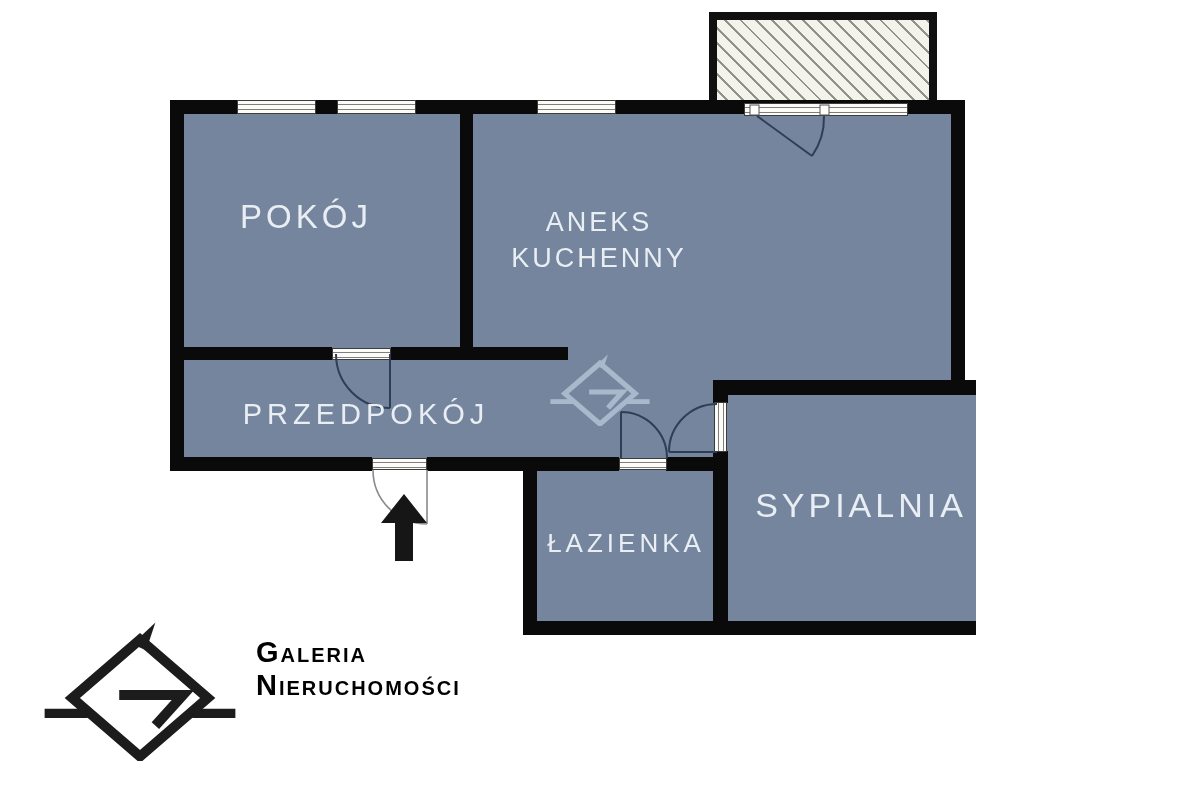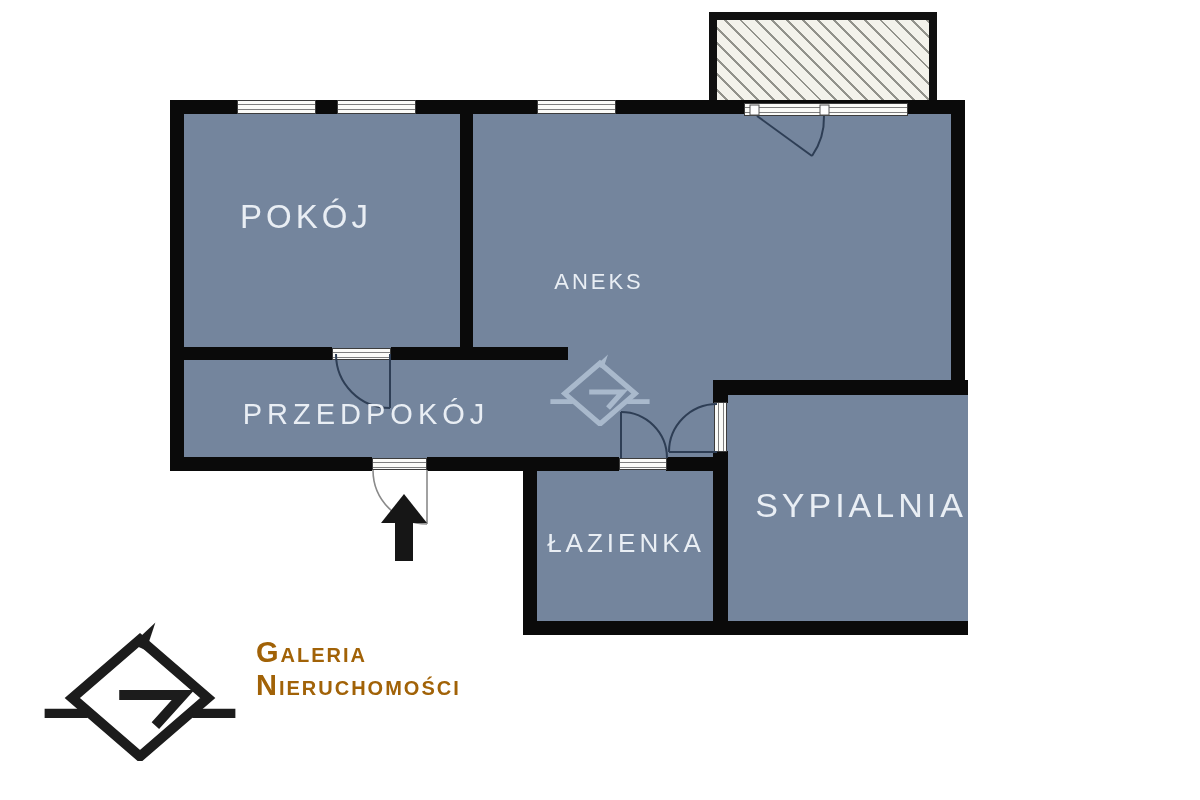--- a/index.html
+++ b/index.html
@@ -1,18 +1,19 @@
 <!DOCTYPE html>
 <html><head>
 <meta charset="utf-8">
 <style>
   html,body{margin:0;padding:0;background:#ffffff;}
   .stage{
     position:relative;width:968px;height:800px;background:#ffffff;overflow:hidden;
     font-family:"Liberation Sans", sans-serif;
+    padding-left:8px;
   }
   
   .floor{position:absolute;background:#74859D;z-index:1;}
   
   .wall{position:absolute;background:#0A0A0A;z-index:3;}
   
   .win{position:absolute;background:#FBFBF8;border:1px solid #3C3C3C;box-sizing:border-box;z-index:4;}
   .win.h{background-image:linear-gradient(#7E7E7E,#7E7E7E),linear-gradient(#7E7E7E,#7E7E7E);
          background-size:100% 1px,100% 1px;background-position:0 3px,0 8px;background-repeat:no-repeat;}
   .win.v{background-image:linear-gradient(#7E7E7E,#7E7E7E),linear-gradient(#7E7E7E,#7E7E7E);
@@ -30,21 +31,21 @@
   }
   .svg-overlay{position:absolute;left:0;top:0;z-index:5;pointer-events:none;}
   .watermark{position:absolute;left:548px;top:352px;width:104px;z-index:2;color:#A9B9CC;}
   
   .arrow{position:absolute;left:381px;top:494px;width:46px;z-index:6;}
   .arrow .head{width:0;height:0;border-left:23px solid transparent;border-right:23px solid transparent;border-bottom:29px solid #161616;}
   .arrow .shaft{width:18px;height:38px;background:#161616;margin:0 auto;}
   
   .brand-logo{position:absolute;left:40px;top:618px;width:200px;z-index:6;color:#1C1C1C;}
   .brand-text{
-    position:absolute;left:256px;top:636px;z-index:6;color:#a16207;
+    position:absolute;left:256px;top:636px;z-index:6;color:#000000;
     font-size:29px;font-weight:700;font-variant:small-caps;letter-spacing:2px;line-height:33px;
   }
   .brand-text div{white-space:nowrap;}
 </style>
 </head>
 <body>
 
 <div class="stage">
 
   <svg width="0" height="0" style="position:absolute">
@@ -115,22 +116,23 @@
       <path d="M427 470 L427 524"></path>
     </g>
     <g fill="#FFFFFF" stroke="#555555" stroke-width="1">
       <rect x="750" y="105" width="9" height="10"></rect>
       <rect x="820" y="105" width="9" height="10"></rect>
     </g>
   </svg>
 
   <div class="room-label" style="left:306px;top:217px;font-size:33px;">POKÓJ</div>
 
-  <div class="room-label" style="left:599px;top:240px;font-size:22px;text-align:center;line-height:36px;letter-spacing:3px;margin-top:42px;">
+  <div class="room-label" style="left:599px;top:240px;font-size:27px;text-align:center;line-height:36px;letter-spacing:3px;">
     <div>ANEKS</div>
+    <div>KUCHENNY</div>
   </div>
 
 
   <div class="room-label" style="left:366px;top:414px;font-size:29px;letter-spacing:5px;">PRZEDPOKÓJ</div>
 
   <div class="room-label" style="left:626px;top:543px;font-size:26px;">ŁAZIENKA</div>
 
   <div class="room-label" style="left:861px;top:505px;font-size:34px;text-align:right;">SYPIALNIA</div>
 
   <div class="arrow">

